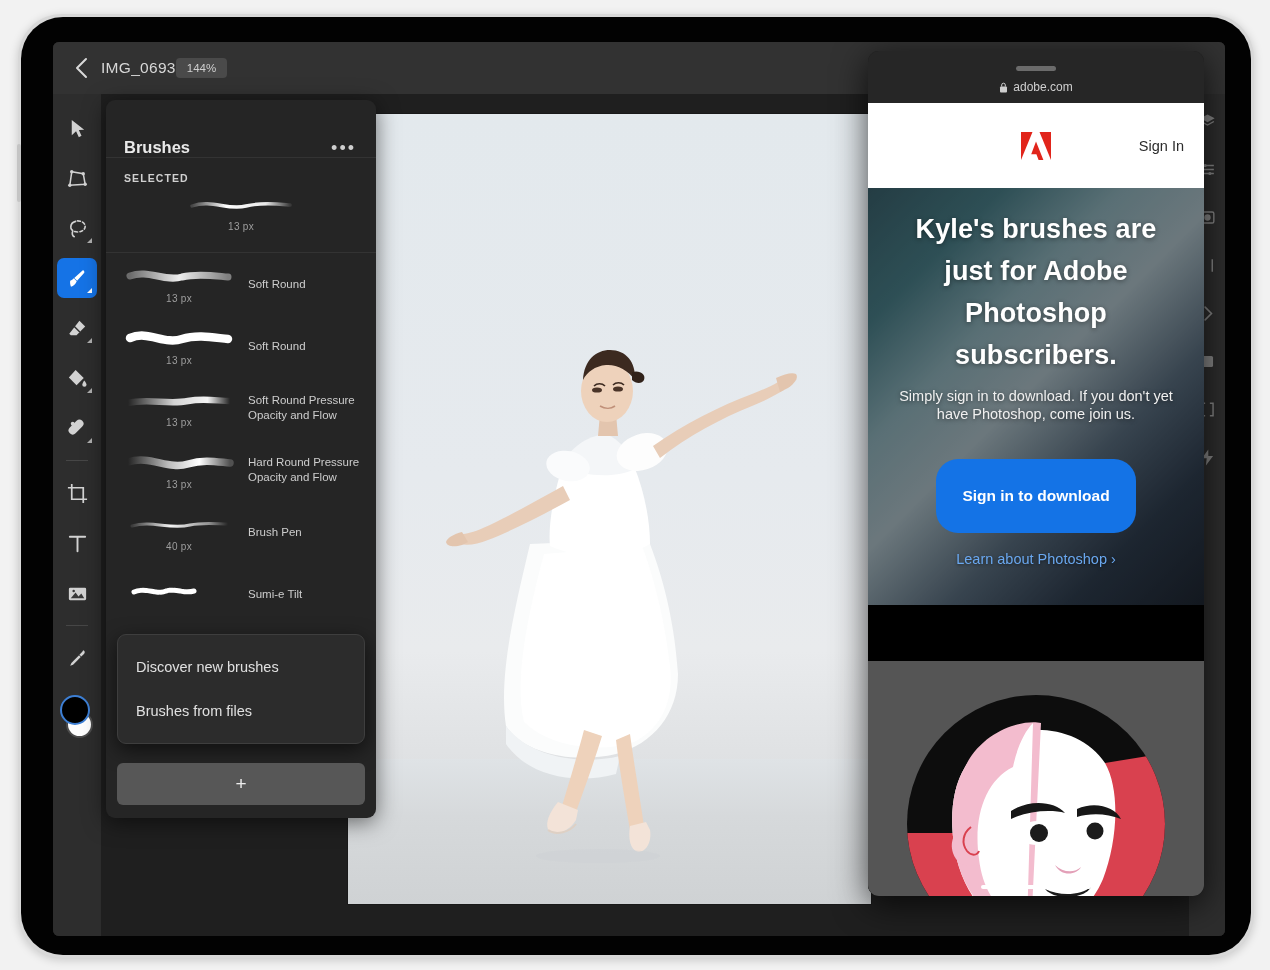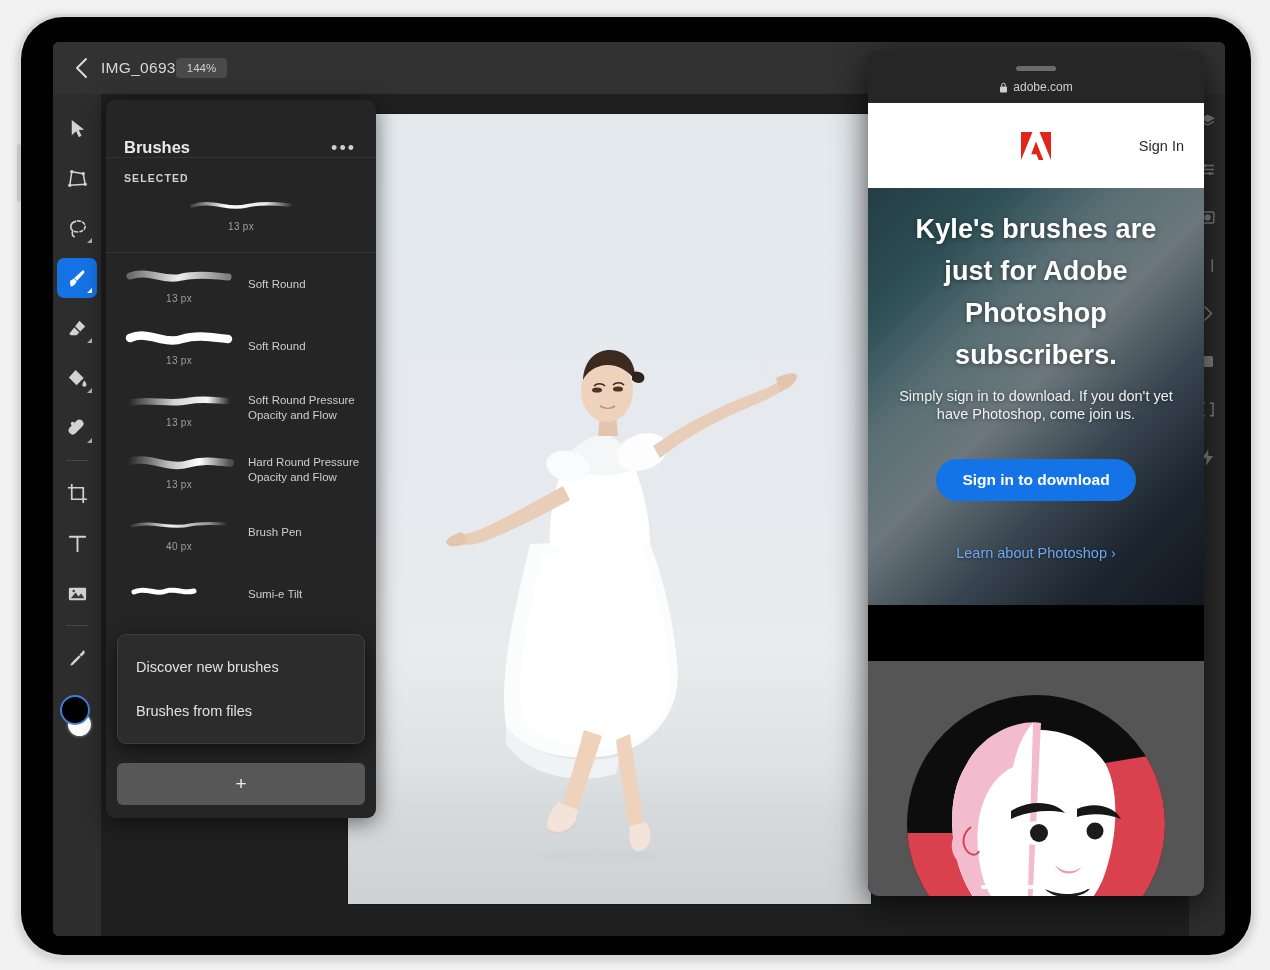--- a/index.html
+++ b/index.html
@@ -292,25 +292,25 @@
   }
   #hero-sub {
     color: #f0f0f0; font-size: 14.5px; line-height: 18px;
     margin-top: 11px;
     text-shadow: 0 1px 4px rgba(0,0,0,.5);
   }
   #cta-button {
     display: inline-block; margin-top: 36px;
     background: #1473e6; color: #fff;
     font-size: 15.5px; font-weight: bold;
-    padding: 12px 26px; border-radius: 22px;
+    padding: 28px 26px; border-radius: 22px;
     cursor: pointer;
   }
   #learn-link {
-    display: block; margin-top: 44px;
+    display: block; margin-top: 18px;
     color: #6aa8f0; font-size: 14.5px; cursor: pointer;
     text-shadow: 0 1px 3px rgba(0,0,0,.5);
   }
   #hero-spacer { height: 56px; background: #000; }
   #avatar-section {
     background: #555; flex: 1 1 auto;
     display: flex; align-items: flex-start; justify-content: center;
     padding-top: 32px; overflow: hidden;
   }
   #avatar { width: 262px; height: 262px; }

